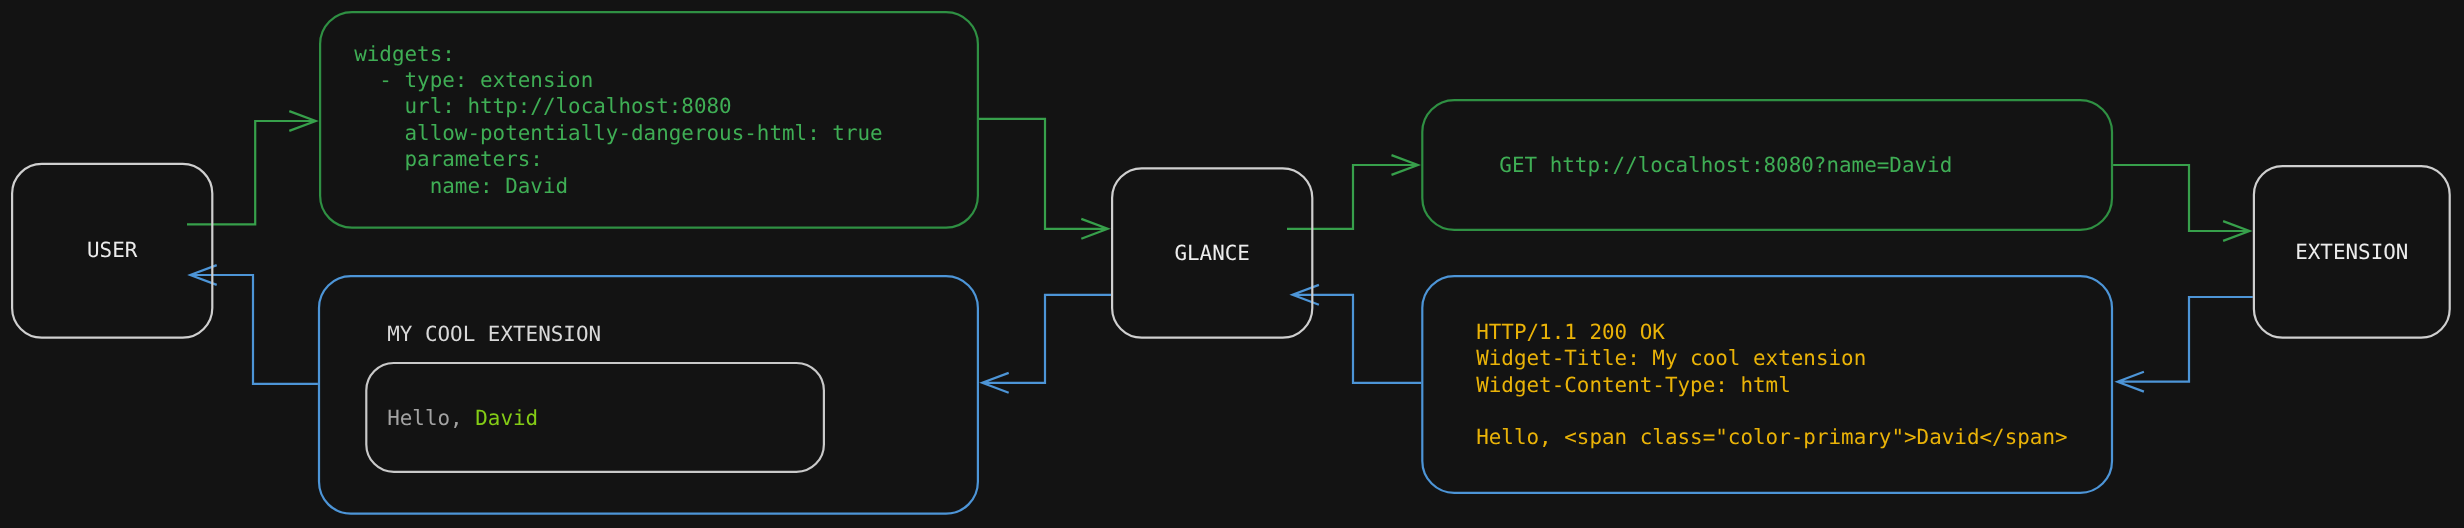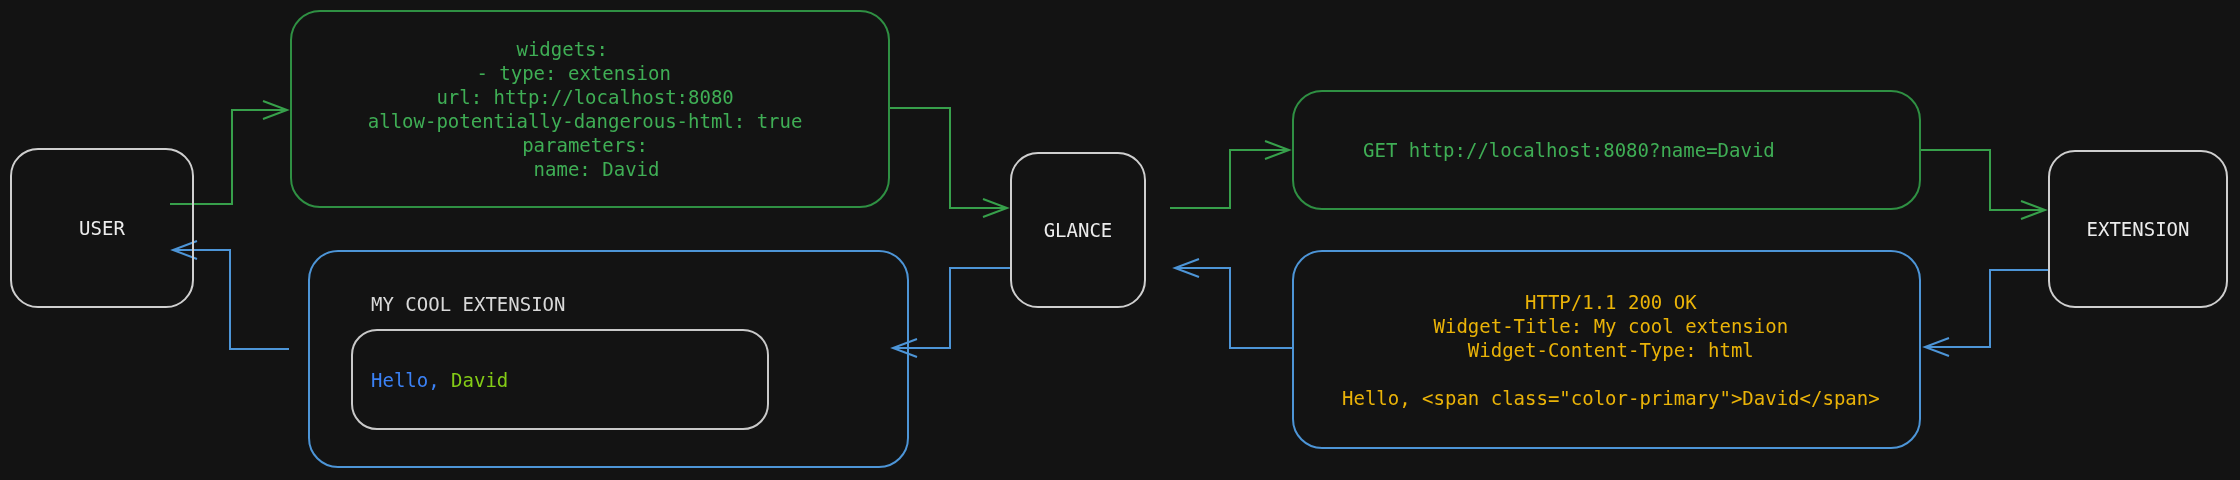--- a/index.html
+++ b/index.html
@@ -28,21 +28,20 @@
     stroke-linejoin: miter;
   }
   .wire.green { stroke: #37a04b; }
   .wire.blue  { stroke: #4d95d7; }
 
   .box {
     position: absolute;
     box-sizing: border-box;
     background: transparent;
     border: 2px solid;
-    text-align: center;
   }
   .node {
     border-color: #cfcfcf;
     border-radius: 28px;
     display: flex;
     align-items: center;
     justify-content: center;
   }
   .node-label {
     color: #ececec;
@@ -67,21 +66,20 @@
   }
   .code.green-text { color: #3fae55; }
   .code.blue-text  { color: #eab308; }
 
   .config-code   { padding-left: 30px; }
   .request-code  { padding-left: 69px; }
   .response-code { padding-left: 48px; }
 
   .widget-box {
     display: block;
-    margin-left: 19px;
   }
   .widget-title {
     position: absolute;
     left: 61px;
     top: 40px;
     color: #d9d9d9;
     font-size: 19px;
     line-height: 24px;
     white-space: pre;
   }
@@ -96,21 +94,21 @@
     border-radius: 26px;
     display: flex;
     align-items: center;
     padding-left: 18px;
   }
   .greeting {
     font-size: 19px;
     line-height: 24px;
     white-space: pre;
   }
-  .greeting .prefix { color: #3b82f6; }
+  .greeting .prefix { color: #a3a3a3; }
   .greeting .name   { color: #84cc16; }
 </style>
 </head>
 <body>
 
 <div class="canvas">
 
   <svg class="wires" viewBox="0 0 2240 480" aria-hidden="true">
 
     <path class="wire green" d="M170 204 H232 V110 H287 M263 101 L287 110 L263 119"></path>
@@ -121,21 +119,21 @@
     <path class="wire blue" d="M2048 270 H1990 V347 H1925 M1949 338 L1925 347 L1949 356"></path>
     <path class="wire blue" d="M1292 348 H1230 V268 H1175 M1199 259 L1175 268 L1199 277"></path>
     <path class="wire blue" d="M1010 268 H950 V348 H893 M917 339 L893 348 L917 357"></path>
     <path class="wire blue" d="M289 349 H230 V250 H173 M197 241 L173 250 L197 259"></path>
   </svg>
 
   <div class="box node" style="left:10px; top:148px; width:184px; height:160px;">
     <span class="node-label">USER</span>
   </div>
 
-  <div class="box node" style="left:1010px; top:152px; width:136px; height:156px;">
+  <div class="box node" style="left:1010px; top:152px; width:184px; height:156px;">
     <span class="node-label">GLANCE</span>
   </div>
 
   <div class="box node" style="left:2048px; top:150px; width:180px; height:158px;border-radius:27px;">
     <span class="node-label">EXTENSION</span>
   </div>
 
   <div class="box msg green-box" style="left:290px; top:10px; width:600px; height:198px;">
     <pre class="code green-text config-code">widgets:
   - type: extension

